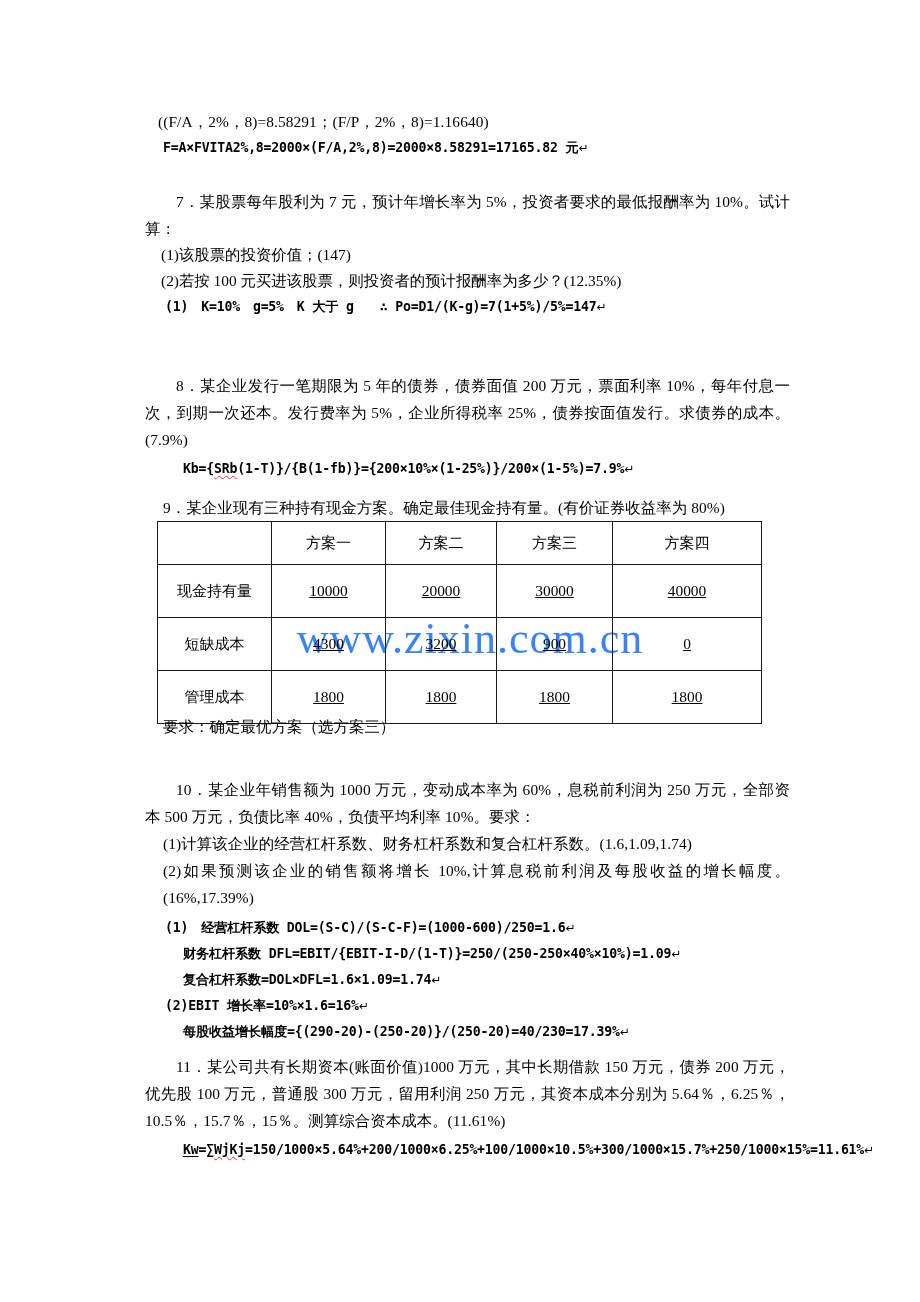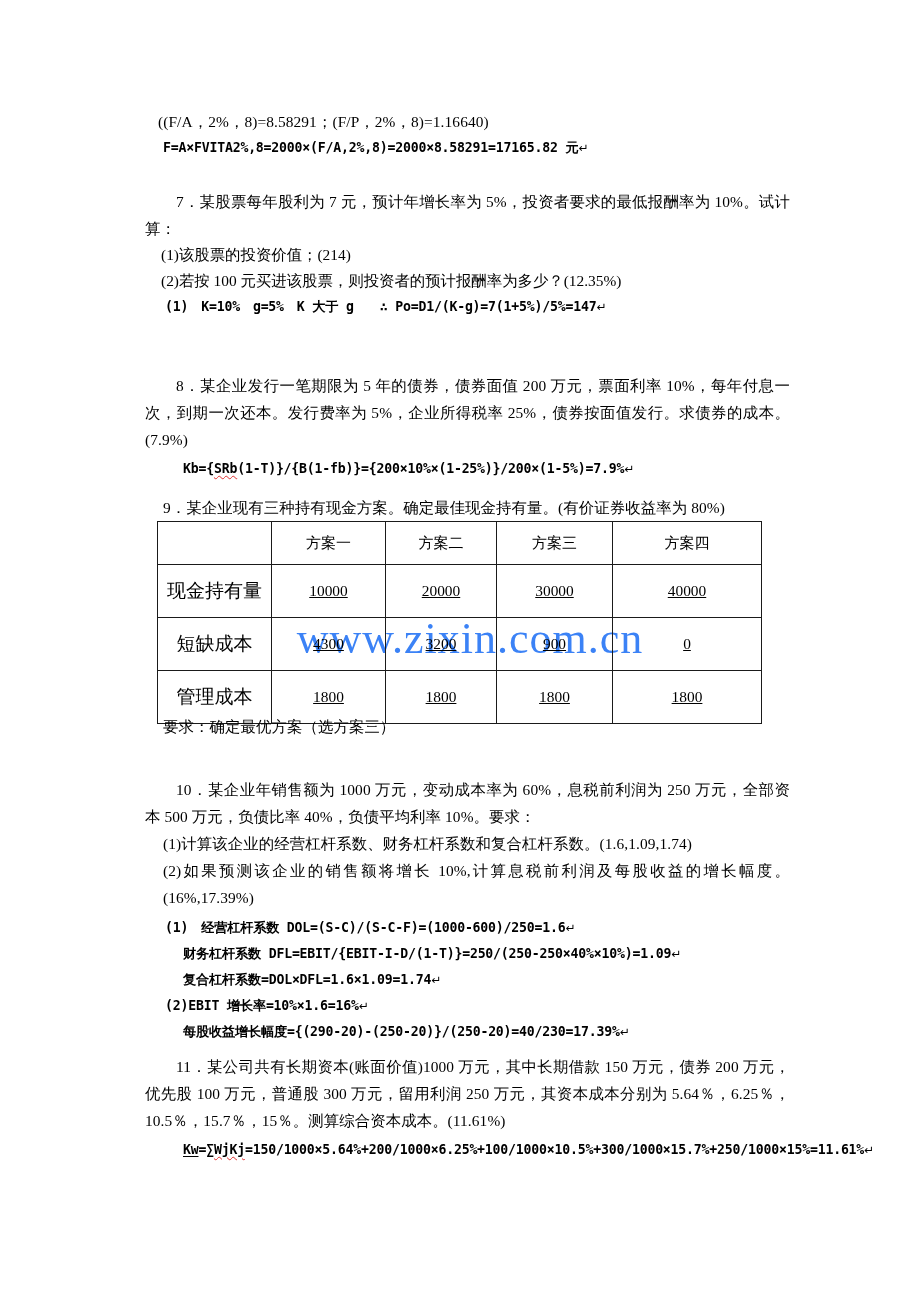--- a/index.html
+++ b/index.html
@@ -109,21 +109,21 @@
   }
   table.scheme td {
     border: 1.4px solid #1a1a1a;
     text-align: center;
     vertical-align: middle;
     font-size: 15.4px;
     background: transparent;
   }
   table.scheme td.lbl {
     font-family: Liberation Mono, monospace;
-    font-size: 19px;
+    font-size: 15px;
   }
   table.scheme tr.hdr td {
     height: 40px;
     font-family: "DejaVu Sans", sans-serif;
     font-size: 15px;
   }
   table.scheme tr.body td {
     height: 50px;
   }
   col.c0 { width: 114px; }
@@ -144,21 +144,21 @@
 
   <div class="watermark">www.zixin.com.cn</div>
 
   <div class="blk" style="top:108px;">
     <div class="para" style="padding-left:13px;">((F/A，2%，8)=8.58291；(F/P，2%，8)=1.16640)</div>
     <div class="mono" style="padding-left:18px;"><span>F=A×FVITA2%,8=2000×(F/A,2%,8)=2000×8.58291=17165.82 元</span><span class="pilcrow">↵</span></div>
   </div>
 
   <div class="blk" style="top:188px;">
     <div class="para ind">7．某股票每年股利为 7 元，预计年增长率为 5%，投资者要求的最低报酬率为 10%。试计算：</div>
-    <div class="sub">(1)该股票的投资价值；(214)</div>
+    <div class="sub">(1)该股票的投资价值；(147)</div>
     <div class="sub">(2)若按 100 元买进该股票，则投资者的预计报酬率为多少？(12.35%)</div>
     <div class="mono i1"><span>(1)　K=10%　g=5%　K 大于 g　　∴ Po=D1/(K-g)=7(1+5%)/5%=147</span><span class="pilcrow">↵</span></div>
   </div>
 
   <div class="blk" style="top:372px;">
     <div class="para ind">8．某企业发行一笔期限为 5 年的债券，债券面值 200 万元，票面利率 10%，每年付息一次，到期一次还本。发行费率为 5%，企业所得税率 25%，债券按面值发行。求债券的成本。(7.9%)</div>
     <div class="mono i2" style="margin-top:3px;"><span>Kb={</span><span class="sp">SRb</span><span>(1-T)}/{B(1-fb)}={200×10%×(1-25%)}/200×(1-5%)=7.9%</span><span class="pilcrow">↵</span></div>
   </div>
 
   <div class="blk" style="top:494px;">

